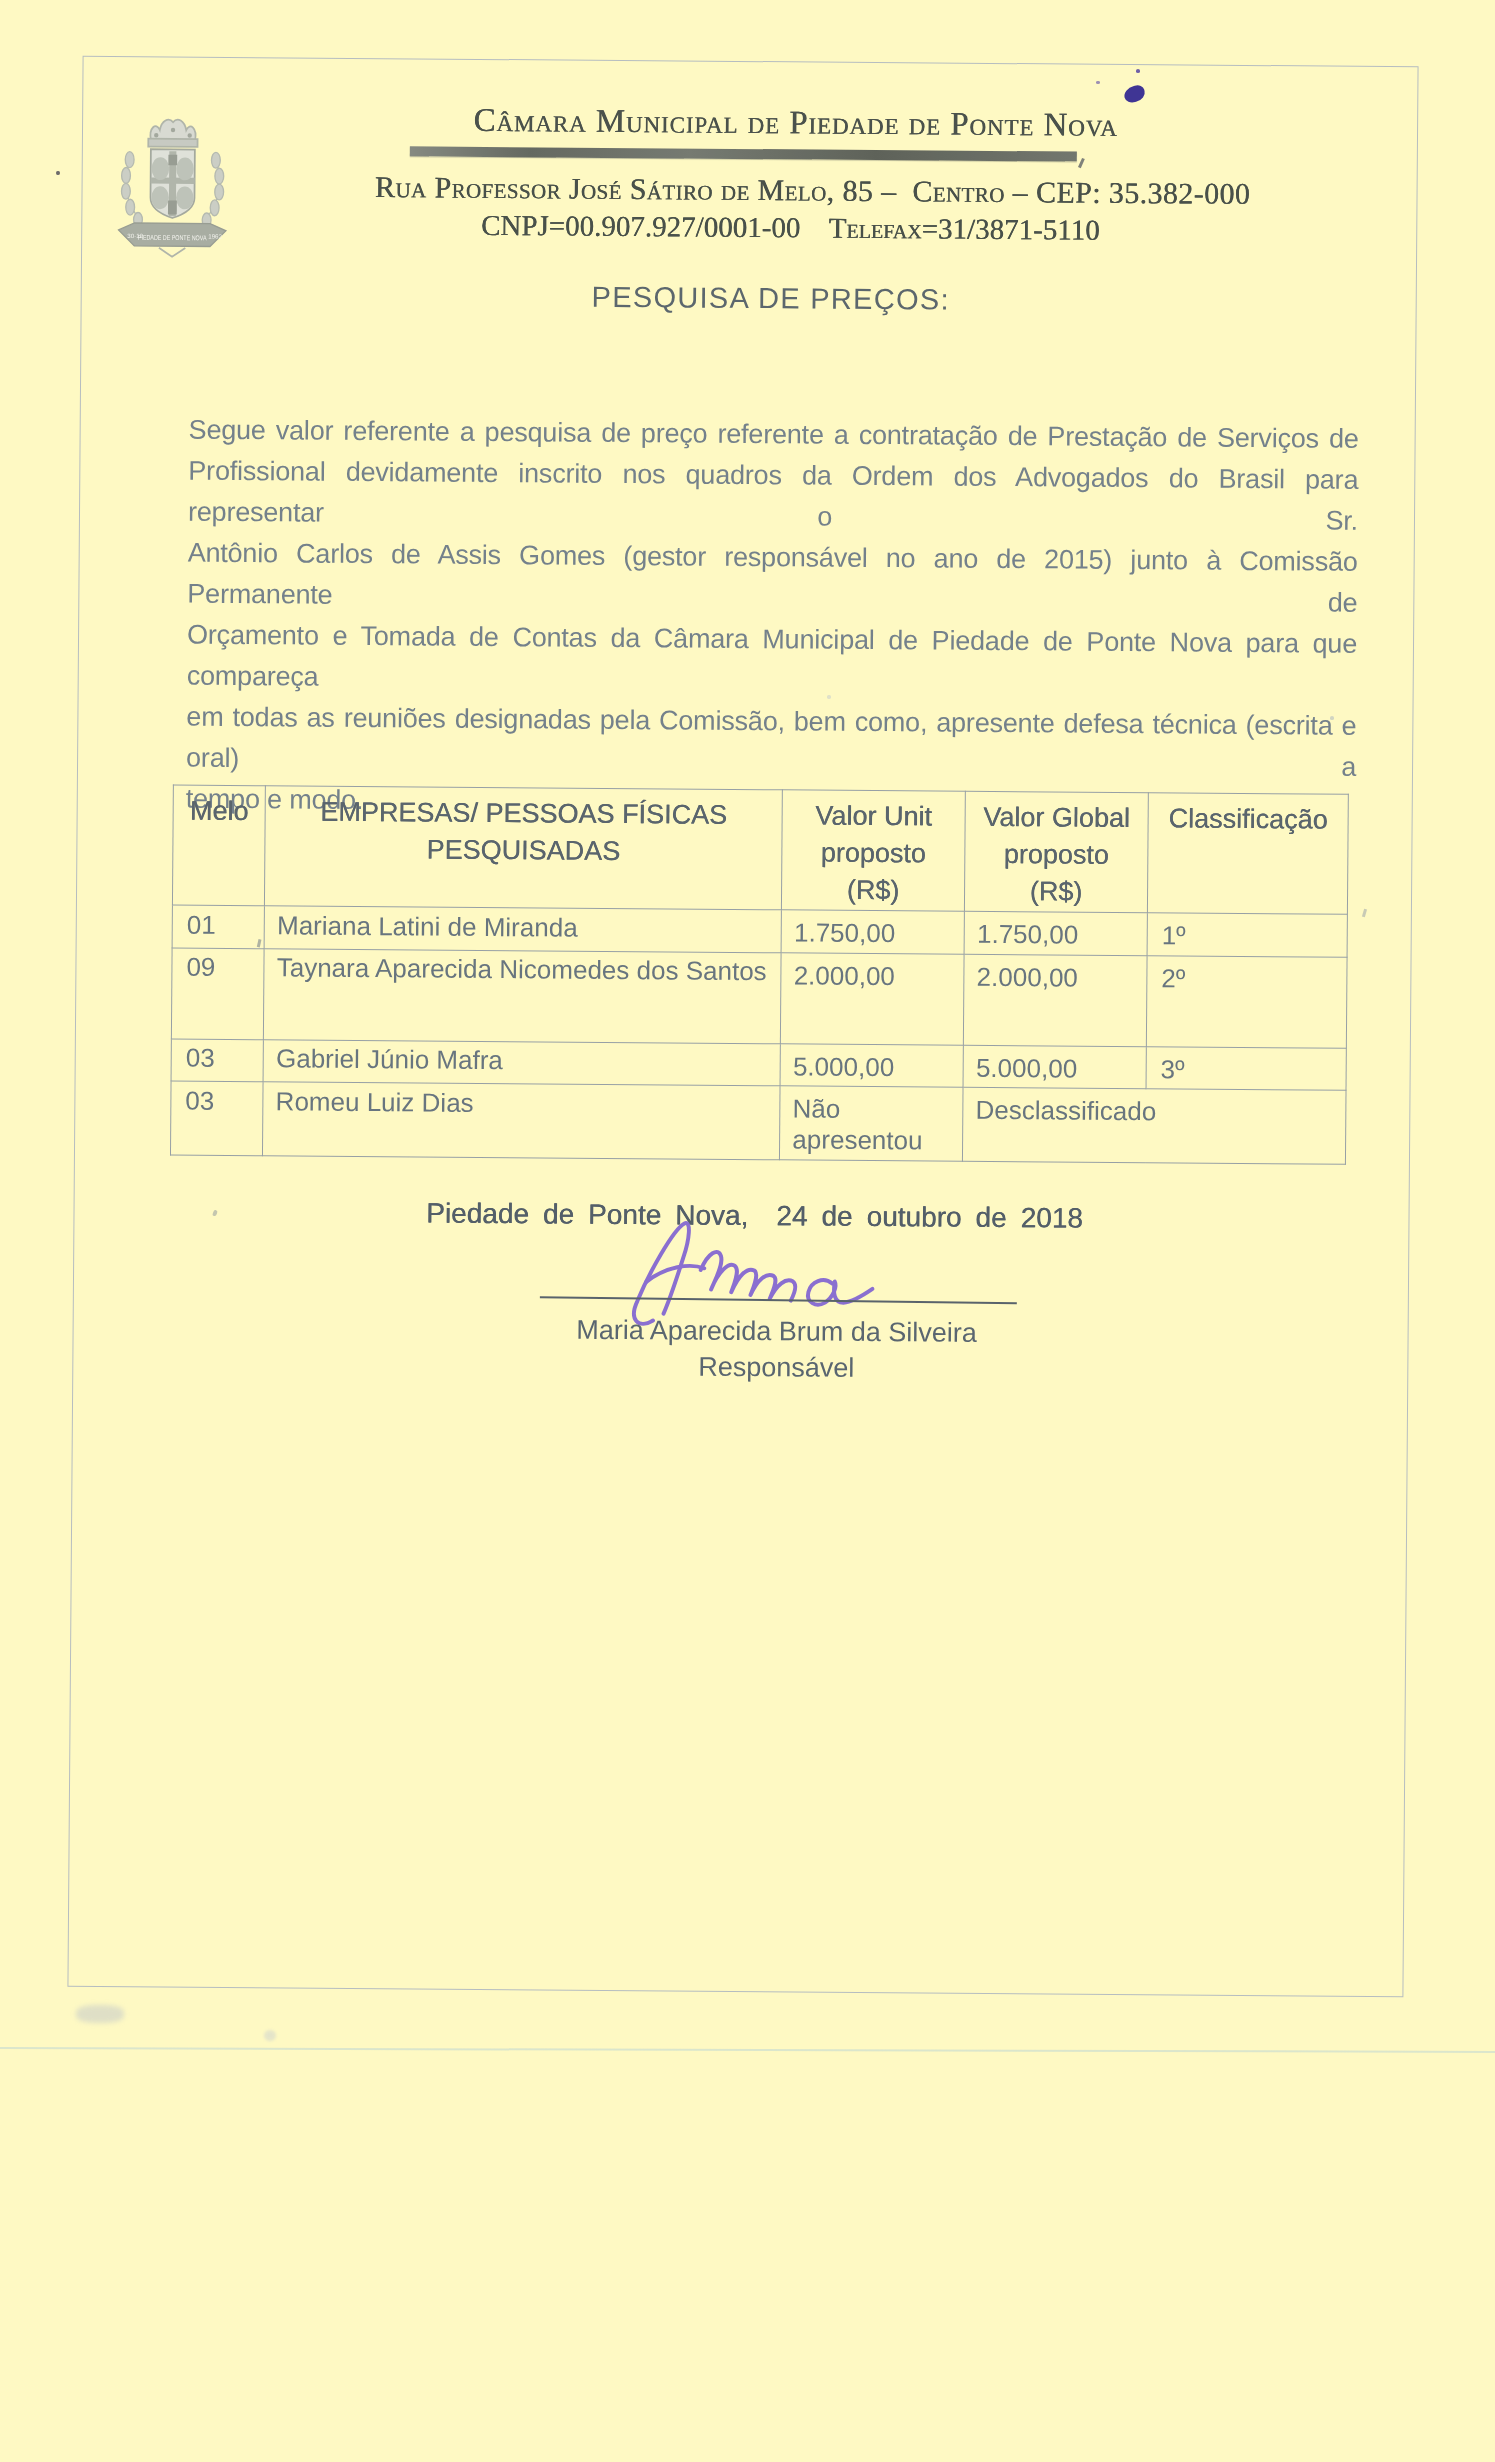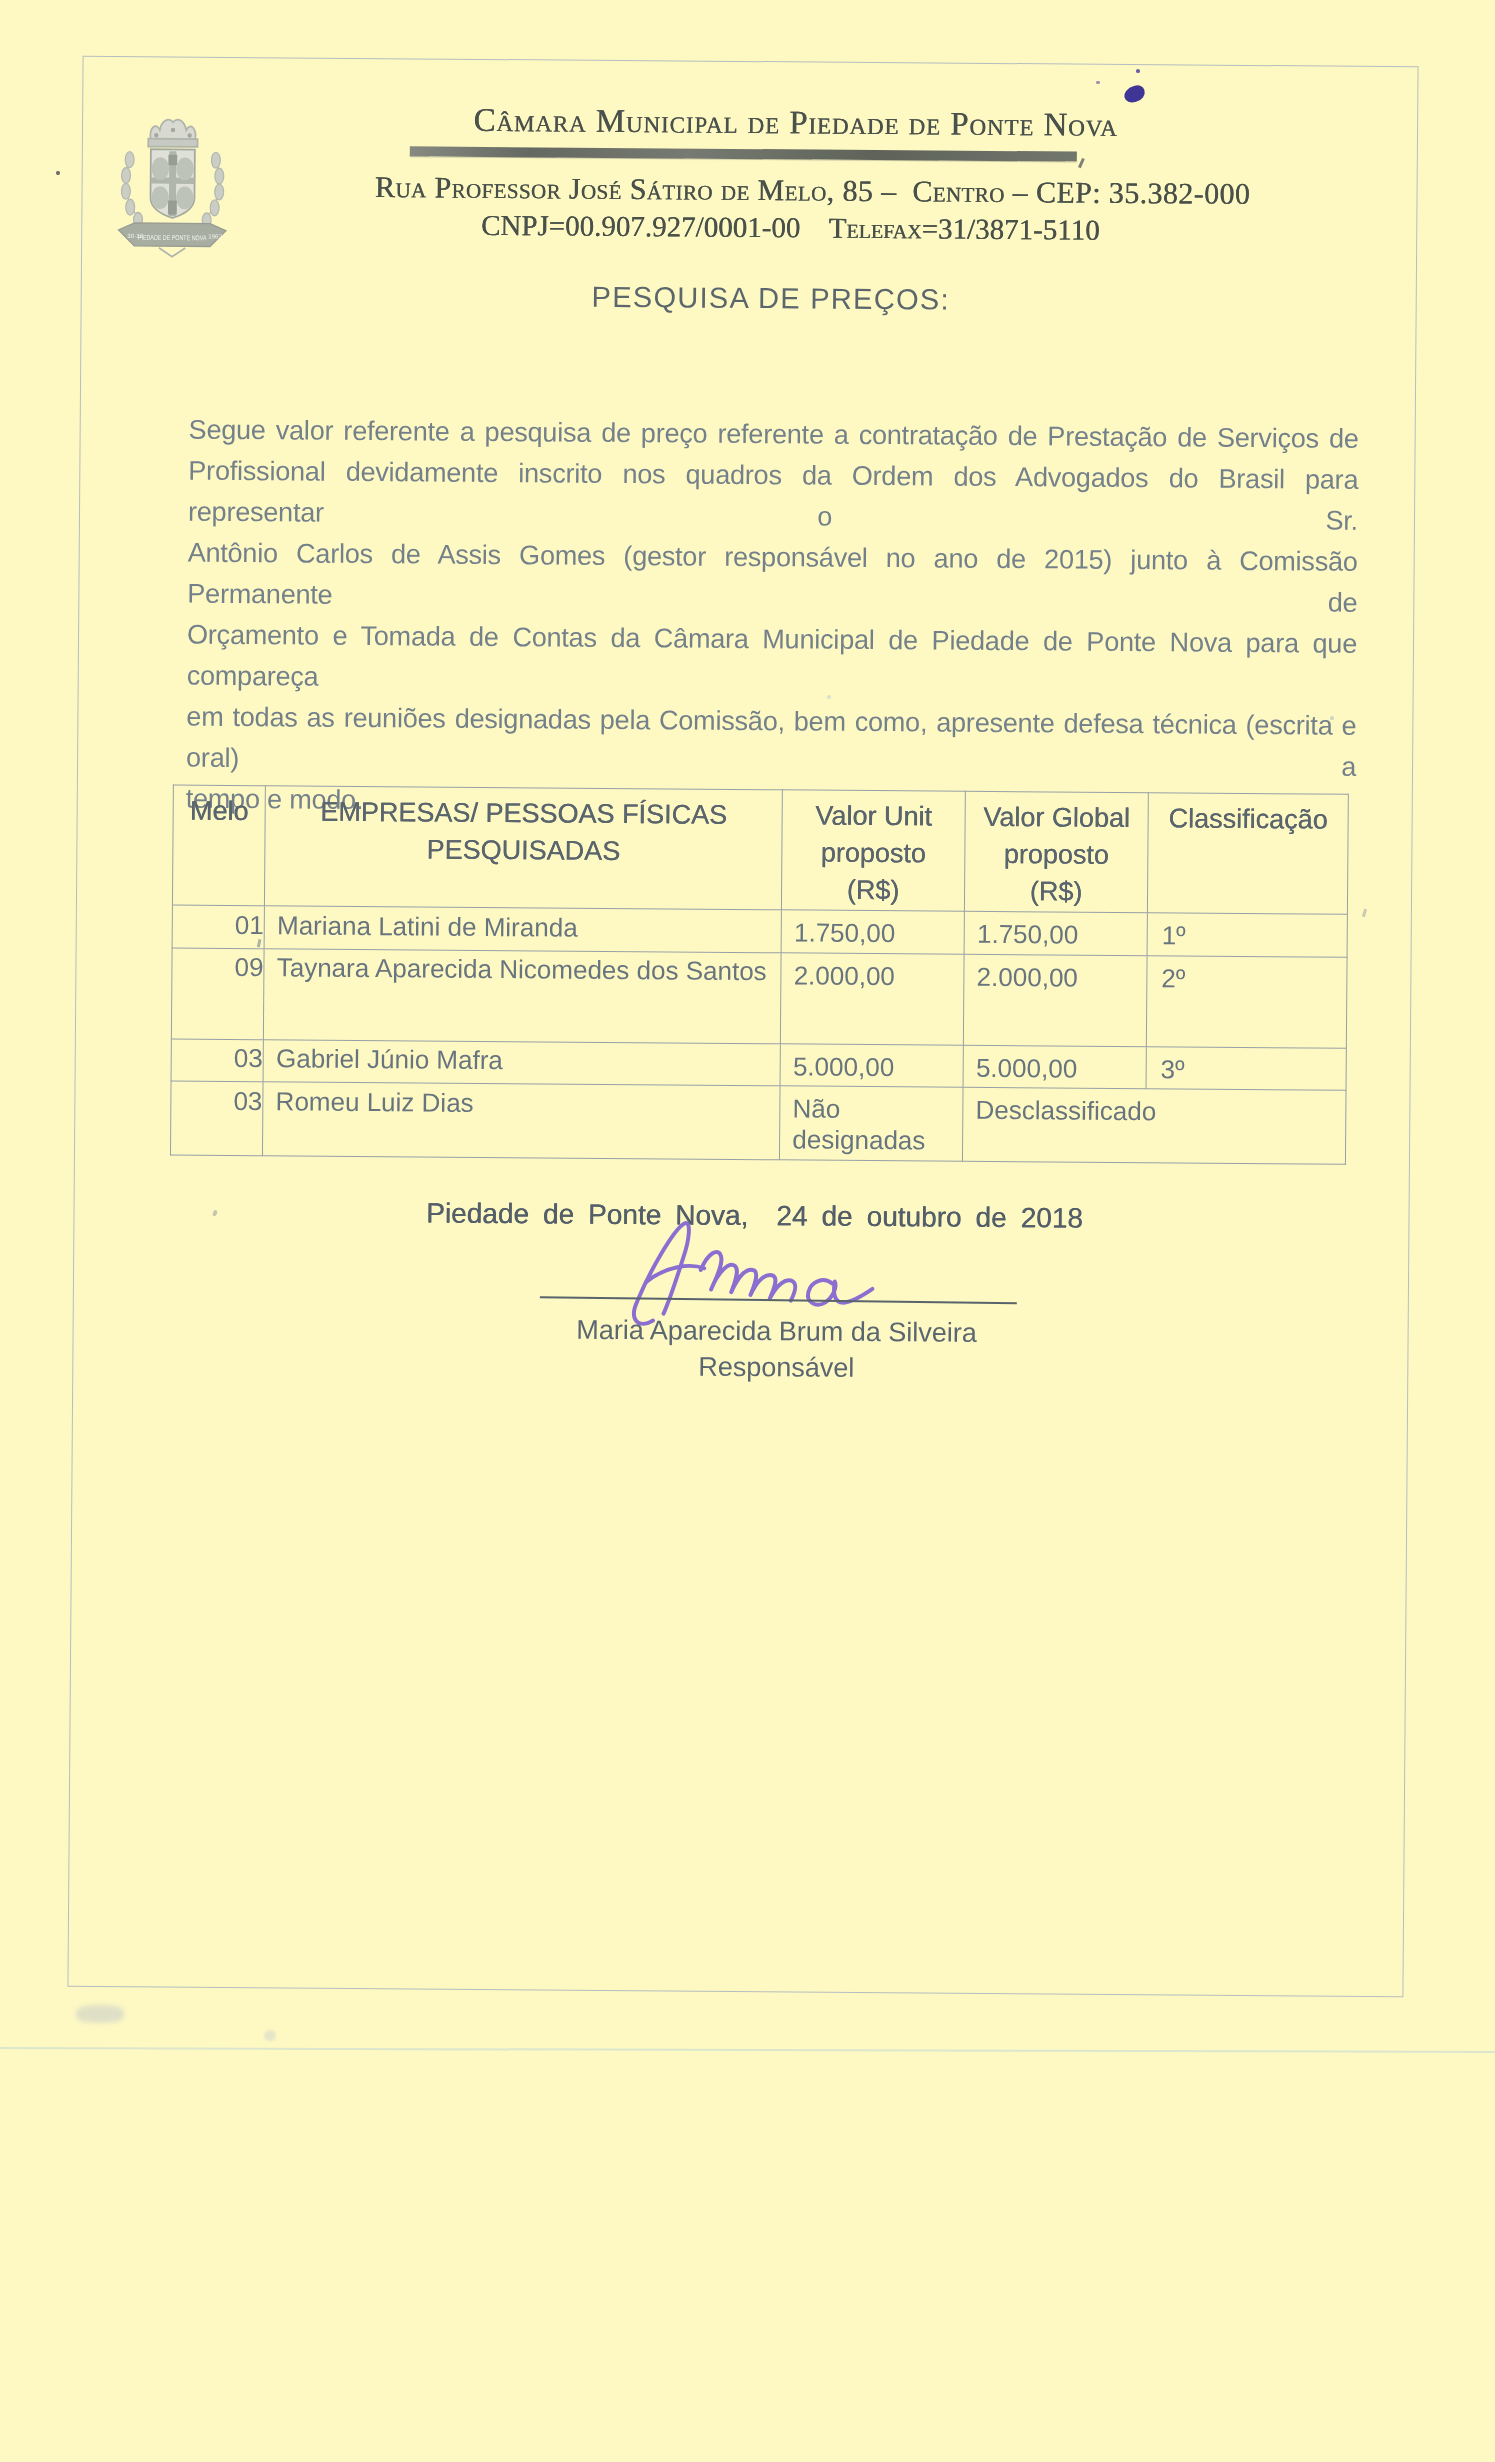--- a/index.html
+++ b/index.html
@@ -56,21 +56,21 @@
     color:#68757f; font-size:26px;
   }
   .price-table td{
     border:1.3px solid #97a0a5; vertical-align:top; overflow:hidden;
   }
   .price-table .hdr{
     height:111px; line-height:37px; text-align:center; padding-top:7px;
     color:#5a656d; font-size:27px; white-space:pre-line;
     text-shadow:0.3px 0 0 currentColor;
   }
-  .price-table .c-item{ text-align:right; padding:3.5px 0 3.5px 14px; }
+  .price-table .c-item{ text-align:left; padding:3.5px 0 3.5px 14px; }
   .price-table .c-name{ text-align:justify; padding:3.5px 10.6px 3.5px 12.3px; }
   .price-table .c-val { text-align:left; padding:7px 8.8px 3.5px 12.3px; }
   .price-table .c-rank{ text-align:left; padding:7px 0 3.5px 14px; }
   .r1{ height:40px; } .r2{ height:91px; } .r3{ height:40px; } .r4{ height:58px; }
   
   .date-line{
     position:absolute; left:53px; top:1138px; width:1254px; text-align:center;
     font-size:28px; color:#545f69; word-spacing:6.2px; white-space:pre;
     text-shadow:0.4px 0 0 currentColor;
   }
@@ -199,21 +199,21 @@
         <tr class="r3">
           <td class="c-item">03</td>
           <td class="c-name">Gabriel Júnio Mafra</td>
           <td class="c-val">5.000,00</td>
           <td class="c-val">5.000,00</td>
           <td class="c-rank">3º</td>
         </tr>
         <tr class="r4">
           <td class="c-item">03</td>
           <td class="c-name" style="text-align:left">Romeu Luiz Dias</td>
-          <td class="c-val">Não designadas</td>
+          <td class="c-val">Não apresentou</td>
           <td class="c-val" colspan="2">Desclassificado</td>
         </tr>
       </tbody>
     </table>
 
     <div class="date-line">Piedade de Ponte Nova,  24 de outubro de 2018</div>
 
     <svg class="sig-svg" viewBox="0 0 340 130">
       <g stroke="#7e60d2" stroke-width="4.5" fill="none" stroke-linecap="round" stroke-linejoin="round" opacity="0.9">
         <path d="M58,120 C42,130 30,120 40,98 C52,68 80,16 93,9 C101,5 99,27 92,48 C84,74 76,98 70,112"></path>

